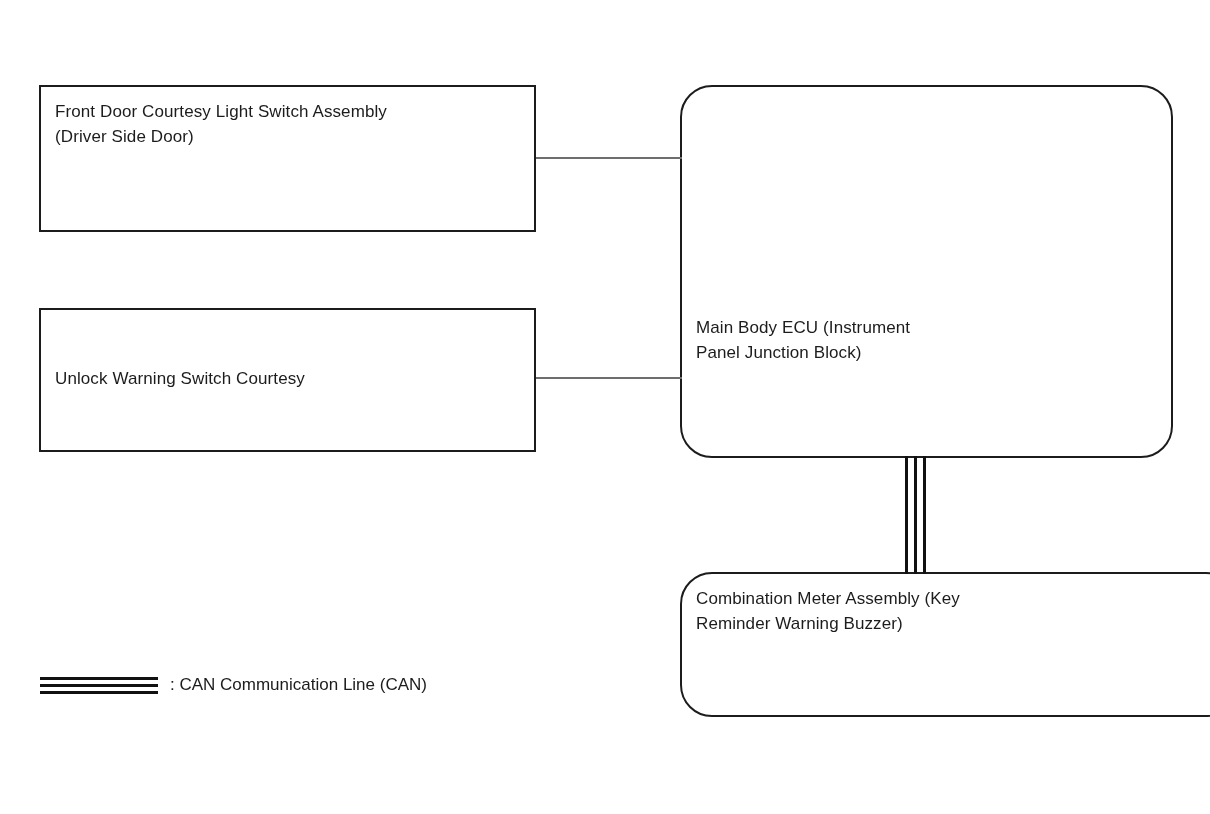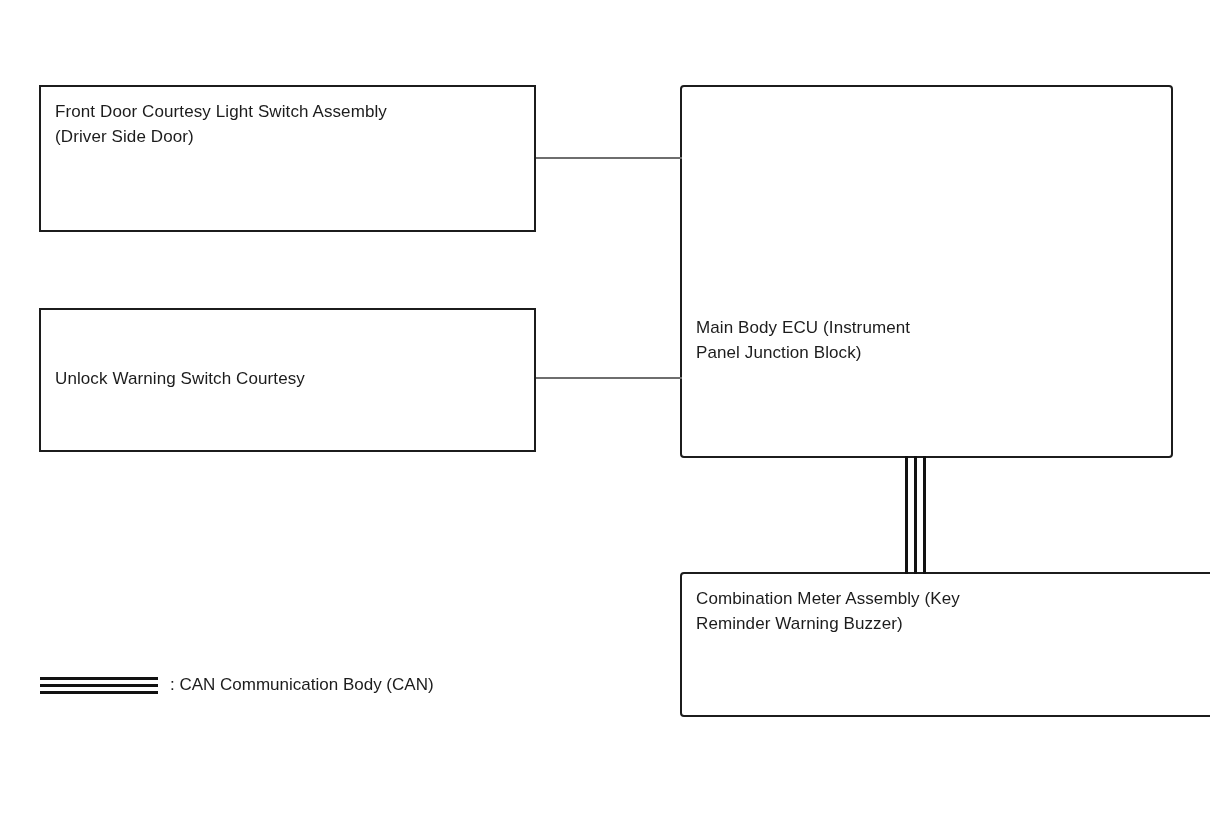--- a/index.html
+++ b/index.html
@@ -18,21 +18,21 @@
     background: #ffffff;
     overflow: hidden;
   }
   .node {
     position: absolute;
     box-sizing: border-box;
     background: #ffffff;
     border: 2px solid #1c1c1c;
   }
   .node.rounded {
-    border-radius: 4px;
+    border-radius: 32px;
   }
   .node-label {
     position: absolute;
     left: 14px;
     font-size: 17px;
     line-height: 25px;
     color: #1c1c1c;
     white-space: pre-line;
     letter-spacing: 0.1px;
   }
@@ -180,16 +180,16 @@
     <div class="can-stroke s2"></div>
     <div class="can-stroke s3"></div>
   </div>
 
   <div id="legend">
     <div id="legend-symbol">
       <div class="can-stroke-h h1"></div>
       <div class="can-stroke-h h2"></div>
       <div class="can-stroke-h h3"></div>
     </div>
-    <div id="legend-text">: CAN Communication Body (CAN)</div>
+    <div id="legend-text">: CAN Communication Line (CAN)</div>
   </div>
 
 </div>
 
 </body></html>

